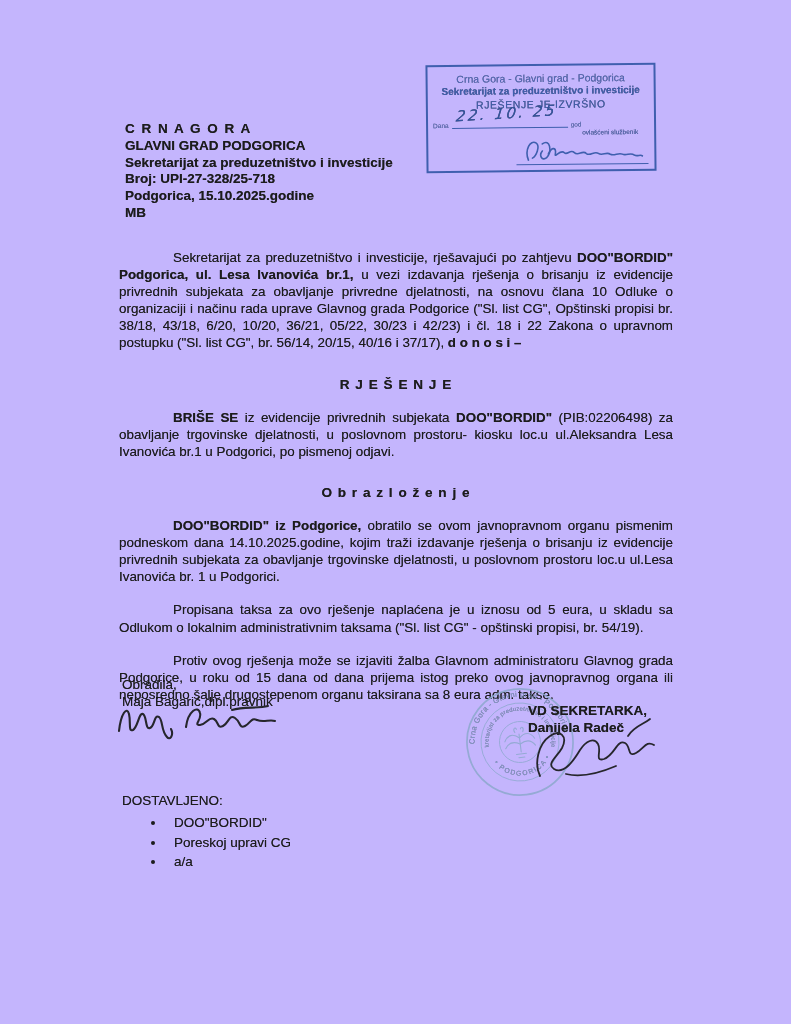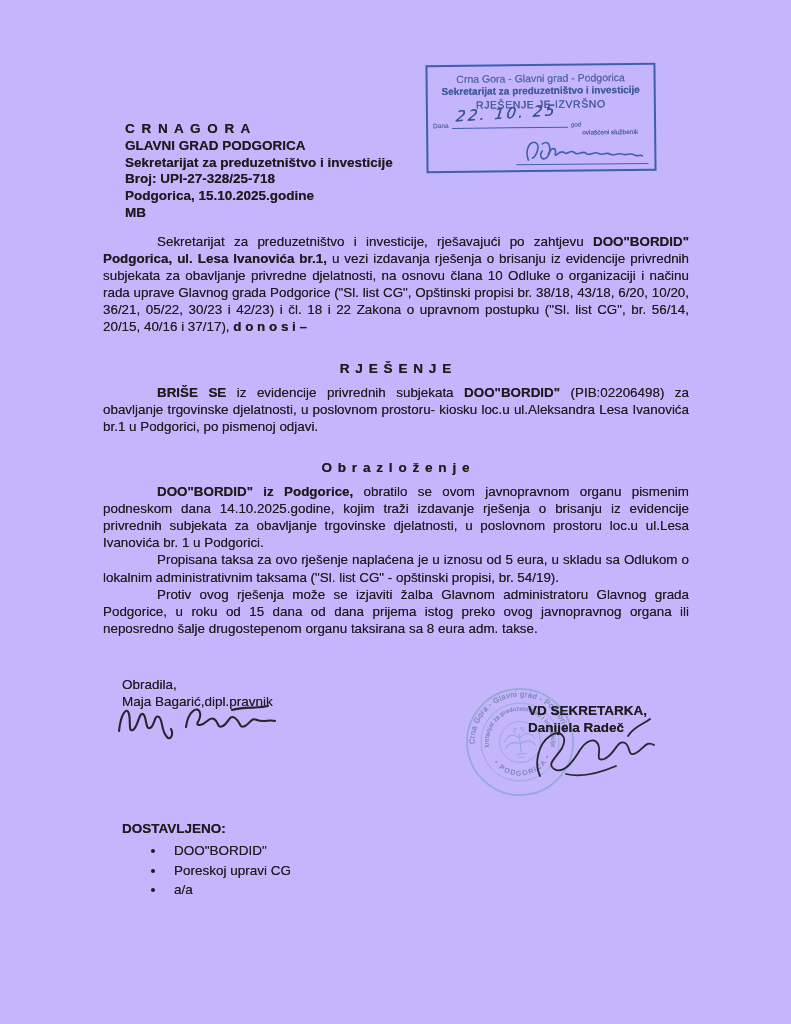--- a/index.html
+++ b/index.html
@@ -29,35 +29,35 @@
     position:absolute;left:4px;top:-8px;font-size:15px;font-style:italic;font-weight:500;
     letter-spacing:2.5px;transform:rotate(-3deg) skewX(-10deg);color:#32549f;white-space:nowrap;
     font-family:"DejaVu Sans",sans-serif;
   }
   .es-officer{font-size:6.5px;text-align:right;margin:1px 16px 0 0;opacity:.9;}
   .es-sig{position:absolute;right:10px;bottom:6px;}
   .es-sigline{position:absolute;right:6px;bottom:5px;width:132px;border-bottom:1px solid #3f5fae;}
 
   
   .bodytext{position:absolute;left:103px;top:233px;width:586px;font-size:13.4px;line-height:17.1px;text-align:justify;}
-  .bodytext p{margin:0;}
+  .bodytext p{margin:16px;}
   .bodytext p.ind{text-indent:54px;}
   .bodytext p.short{text-indent:54px;text-align:left;}
   .doch{margin:24px 0 7px;text-align:center;font-size:13.6px;letter-spacing:1px;font-weight:bold;}
 
   
   .prepared{position:absolute;left:122px;top:676px;font-weight:normal;font-size:13.5px;line-height:17px;}
   .signer{position:absolute;left:528px;top:702px;width:160px;text-align:left;font-weight:bold;font-size:13.5px;line-height:17px;}
   .sig-maja{position:absolute;left:114px;top:701px;}
   .sig-danijela{position:absolute;left:532px;top:714px;}
   .round-stamp{position:absolute;left:464px;top:686px;transform:rotate(-7deg);opacity:.88;}
 
   
   .distribution{position:absolute;left:122px;top:792px;font-size:13.5px;line-height:17px;}
-  .dist-label{font-weight:bold;margin-top:28px;}
+  .dist-label{font-weight:normal;}
   .distribution ul{margin:5px 0 0;padding-left:44px;}
   .distribution li{padding-left:8px;margin-bottom:2.5px;}
 </style>
 </head>
 <body>
 
 <div class="page scan">
 
   <div class="exec-stamp">
     <div class="es-l1">Crna Gora - Glavni grad - Podgorica</div>

